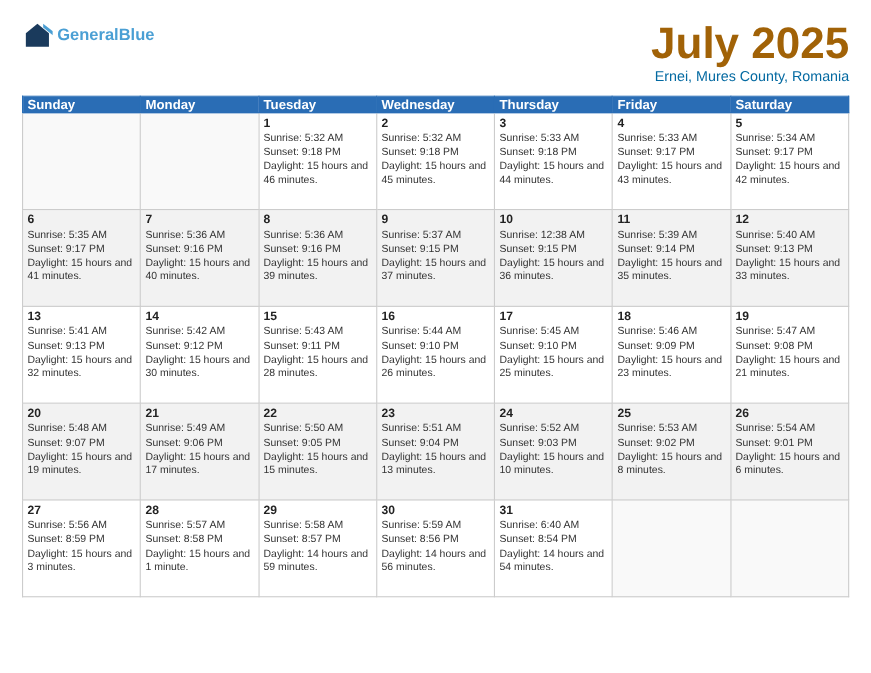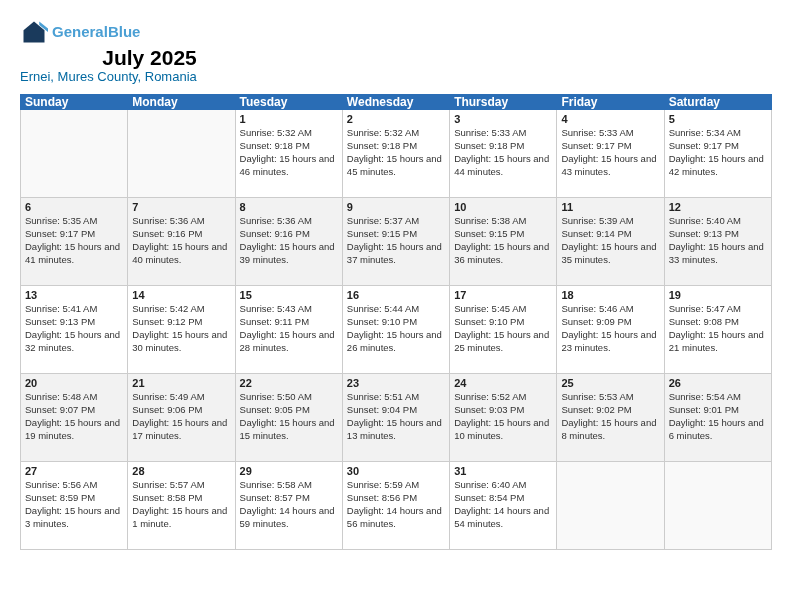--- a/index.html
+++ b/index.html
@@ -14,21 +14,20 @@
       width: 792px;
       height: 612px;
       padding: 18px 20px 10px 20px;
       background: #fff;
     }
     .header {
       display: flex;
       justify-content: space-between;
       align-items: flex-start;
       margin-bottom: 10px;
-      flex-direction: column;
     }
     .logo {
       display: flex;
       align-items: center;
       gap: 4px;
     }
     .logo-text {
       font-size: 15px;
       font-weight: bold;
       color: #1a3a5c;
@@ -38,23 +37,23 @@
       color: #4a9fd4;
     }
     .logo-icon {
       width: 28px;
       height: 28px;
     }
     .title-block {
       text-align: right;
     }
     .month-title {
-      font-size: 21px;
+      font-size: 40px;
       font-weight: bold;
-      color: #000000;
+      color: #a16207;
       line-height: 1.1;
     }
     .location {
       font-size: 13px;
       color: #0369a1;
     }
     .calendar {
       width: 100%;
       border-collapse: collapse;
       border: 1px solid #ccc;
@@ -192,21 +191,21 @@
           </td>
           <td>
             <span class="day-num">9</span>
             <span class="cell-line">Sunrise: 5:37 AM</span>
             <span class="cell-line">Sunset: 9:15 PM</span>
             <span class="cell-line">Daylight: 15 hours and</span>
             <span class="cell-line">37 minutes.</span>
           </td>
           <td>
             <span class="day-num">10</span>
-            <span class="cell-line">Sunrise: 5:38 AM</span>
+            <span class="cell-line">Sunrise: 12:38 AM</span>
             <span class="cell-line">Sunset: 9:15 PM</span>
             <span class="cell-line">Daylight: 15 hours and</span>
             <span class="cell-line">36 minutes.</span>
           </td>
           <td>
             <span class="day-num">11</span>
             <span class="cell-line">Sunrise: 5:39 AM</span>
             <span class="cell-line">Sunset: 9:14 PM</span>
             <span class="cell-line">Daylight: 15 hours and</span>
             <span class="cell-line">35 minutes.</span>

